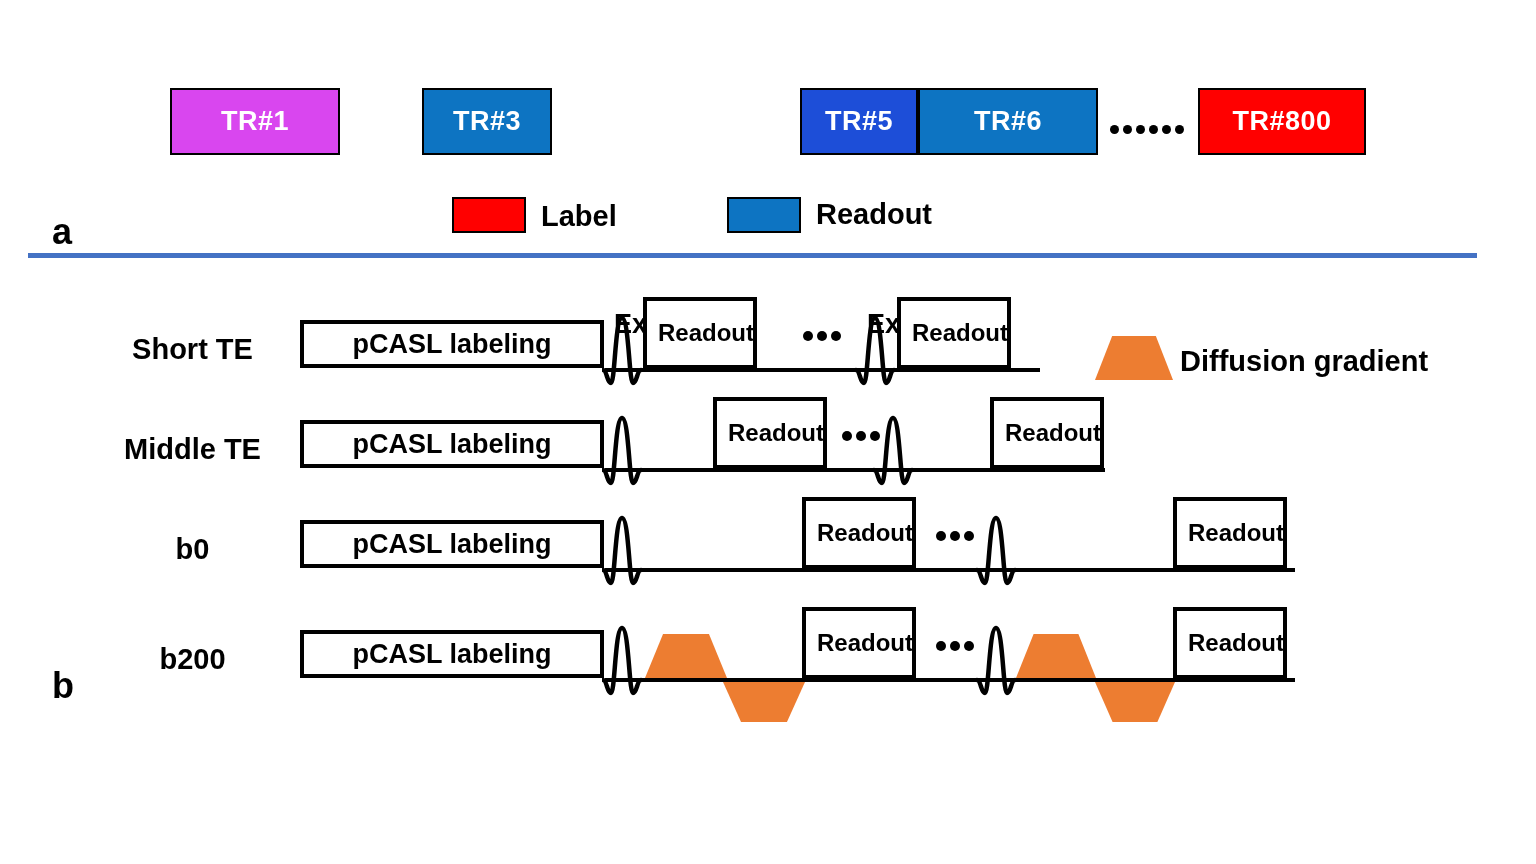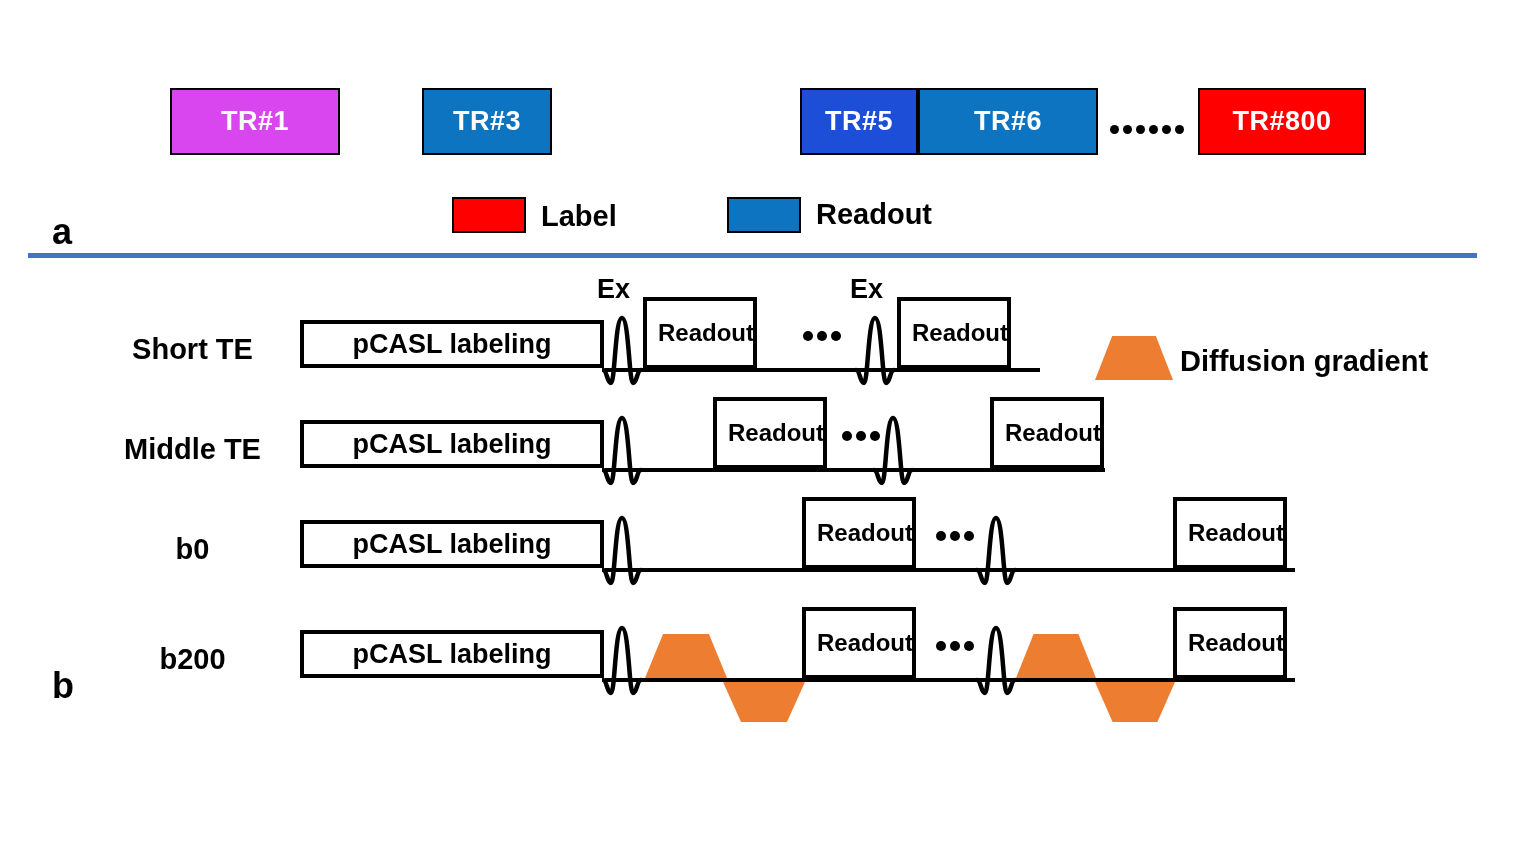--- a/index.html
+++ b/index.html
@@ -34,21 +34,21 @@
   .pcasl-box { position:absolute; left:300px; width:304px; height:48px; box-sizing:border-box;
                background:#fff; border:4px solid #000; display:flex; align-items:center; justify-content:center;
                z-index:2; }
   .pcasl-text { font-size:27px; font-weight:700; }
   .readout-box { position:absolute; width:114px; height:72px; box-sizing:border-box;
                  background:#fff; border:4px solid #000; display:flex; align-items:center; justify-content:center;
                  z-index:2; }
   .readout-text { font-size:24px; font-weight:700;margin-left:12px; }
   .baseline { position:absolute; height:4px; background:#000; z-index:1; }
   .rf { position:absolute; width:40px; height:84px; z-index:2; }
-  .ex-text { position:absolute; width:50px; text-align:left; font-size:27px; font-weight:800; line-height:30px; }
+  .ex-text { position:absolute; width:50px; text-align:right; font-size:27px; font-weight:800; line-height:30px;margin-top:35px; }
   .trap-up { position:absolute; clip-path:polygon(22% 0, 78% 0, 100% 100%, 0% 100%); z-index:2; }
   .trap-down { position:absolute; clip-path:polygon(0% 0, 100% 0, 78% 100%, 22% 100%); z-index:2; }
   .diff-legend-text { position:absolute; font-size:29px; font-weight:800; line-height:34px; }
 </style>
 </head>
 <body>
 
 <div class="canvas">
 
   <div class="tr-block" style="left: 130px; width: 170px; background: #d946ef; margin-left: 40px;">

